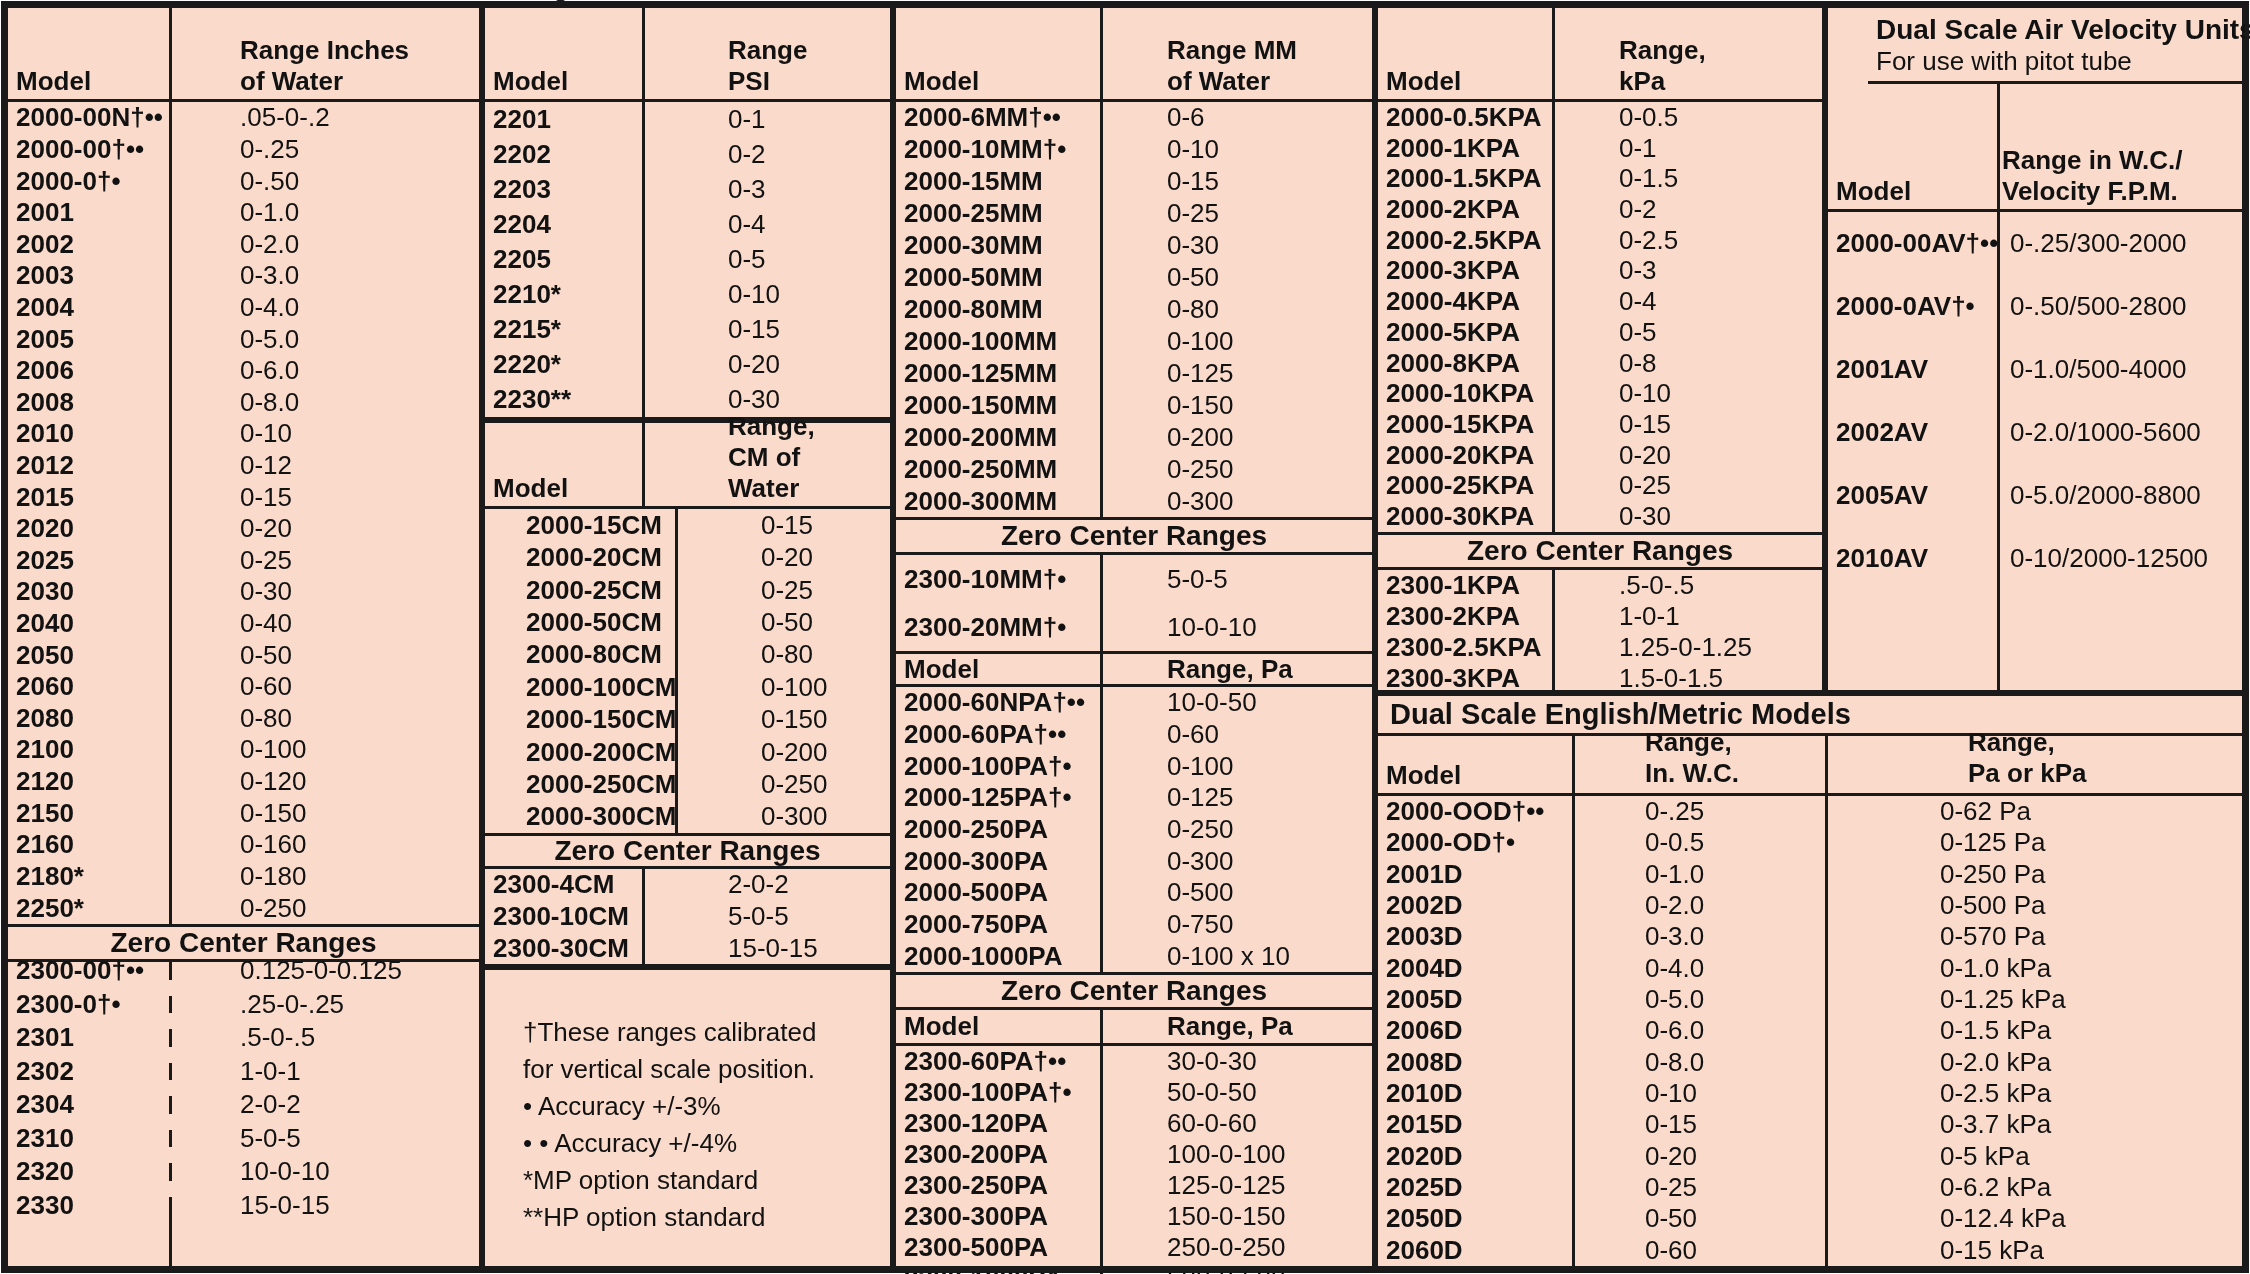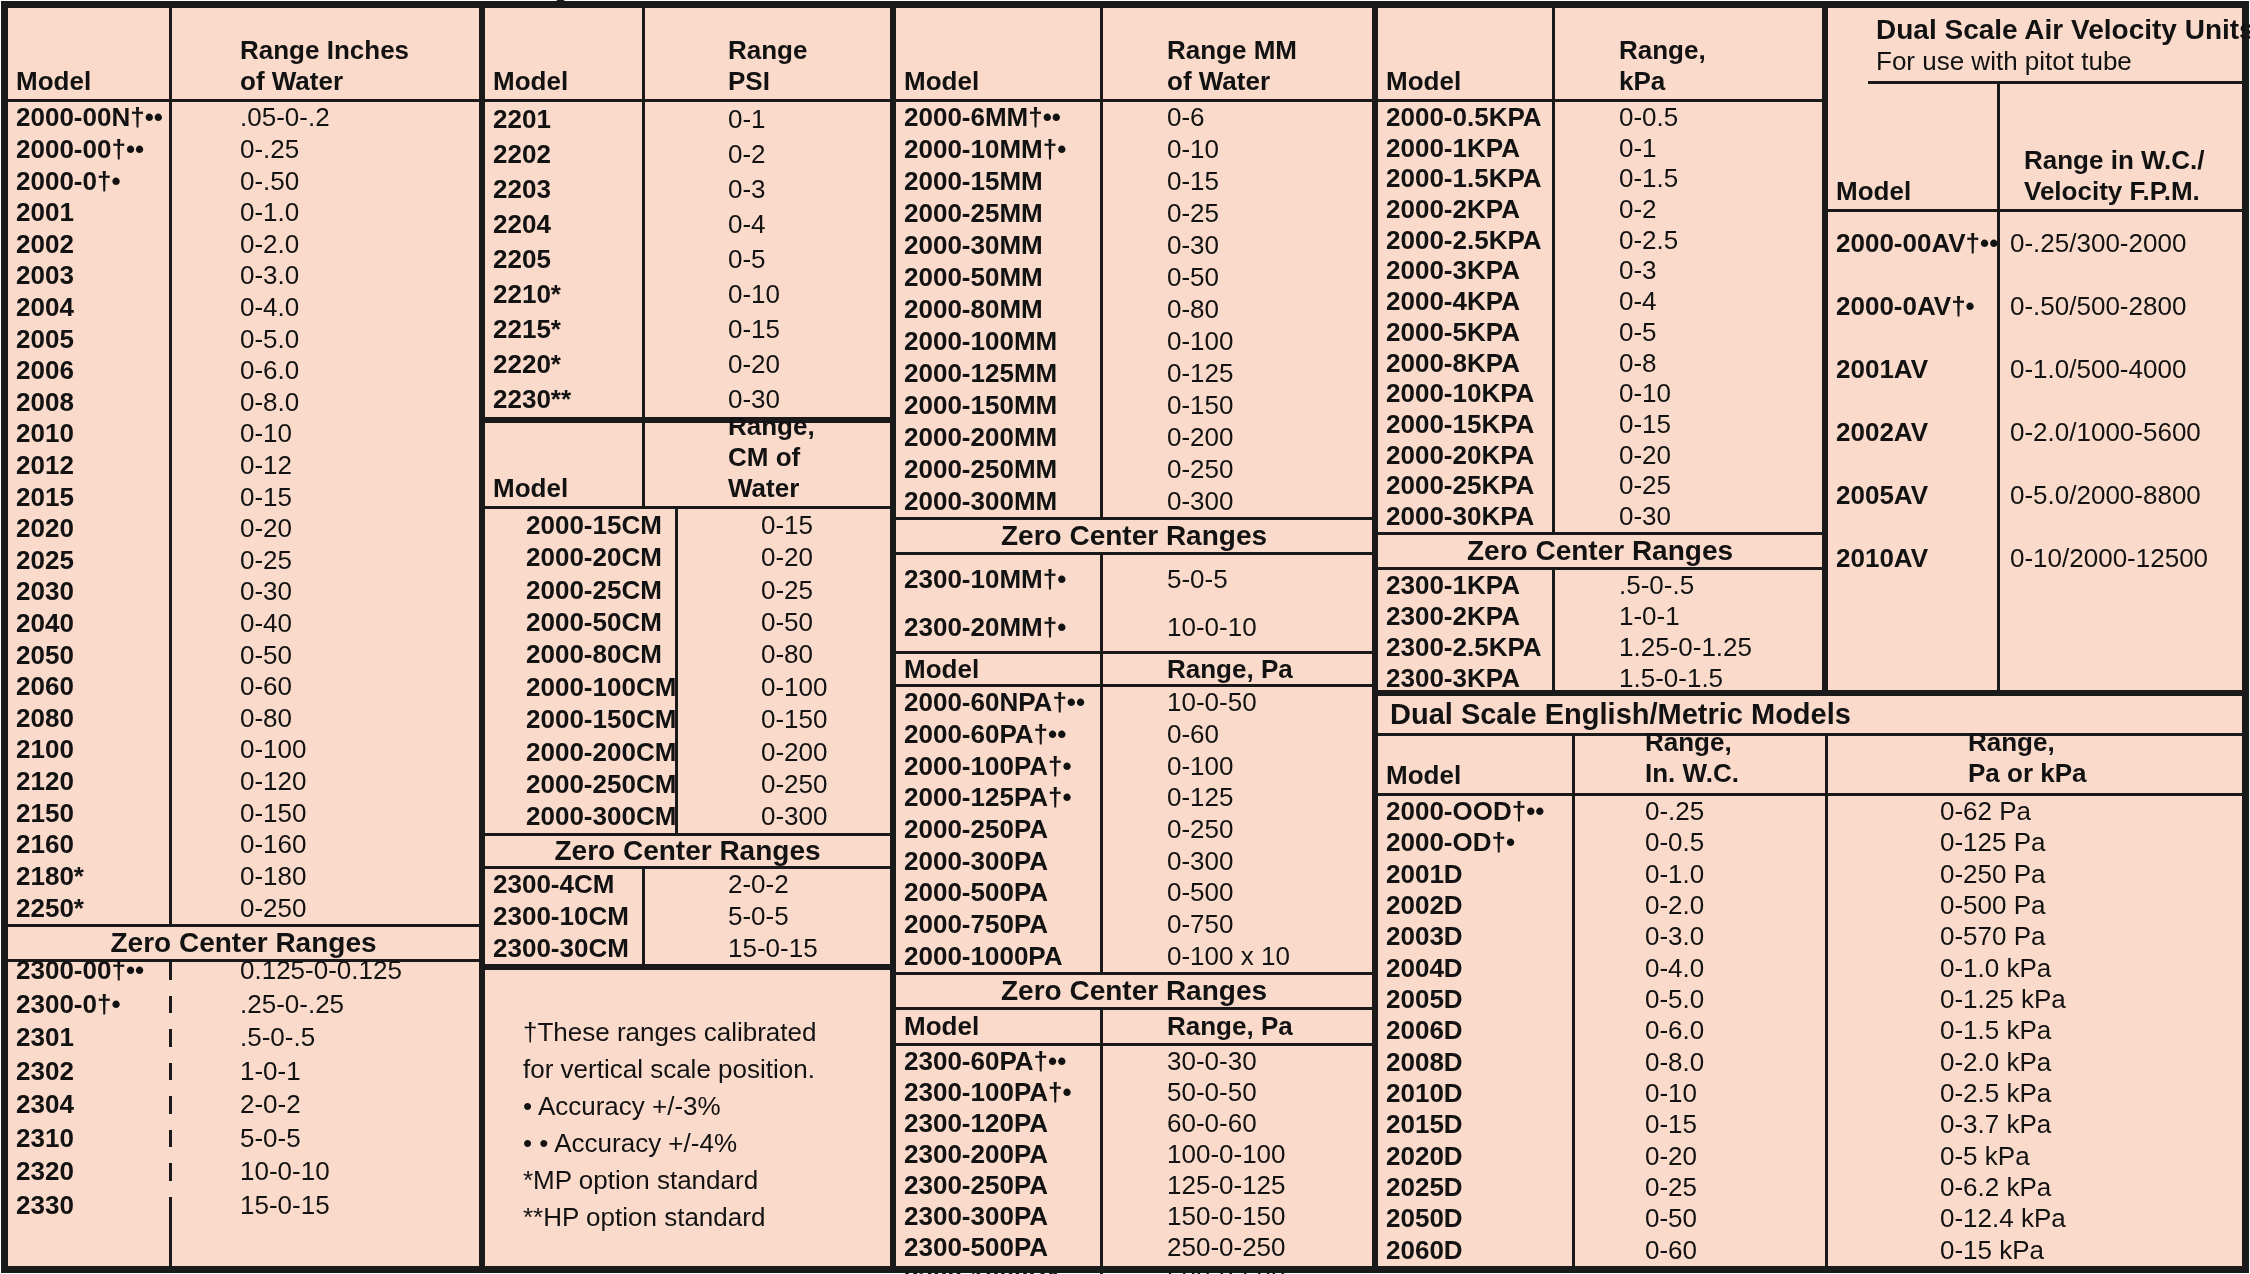--- a/index.html
+++ b/index.html
@@ -591,21 +591,21 @@
       </div>
   </div>
 
   <div class="box t-av" style="left:1825px;top:5px;width:420px;height:688px;">
     <div class="av-title">
       <div class="t1">Dual Scale Air Velocity Units</div>
       <div class="t2">For use with pitot tube</div>
     </div>
     <div class="hdr" style="height:128px;">
       <div class="hm">Model</div>
-      <div class="hr" style="padding-left:24px;">Range in W.C./
+      <div class="hr" style="padding-left:2px;">Range in W.C./
 Velocity F.P.M.</div>
     </div>
     <div class="rows" style="height:378px;">
 
     <div class="tr av-row">
           <div class="td model">2000-00AV†••</div>
           <div class="td range">0-.25/300-2000</div>
         </div>
         <div class="tr av-row">
           <div class="td model">2000-0AV†•</div>

